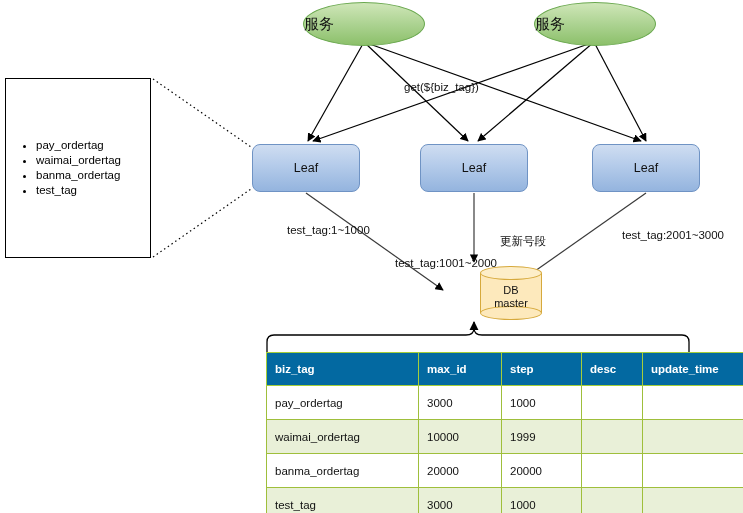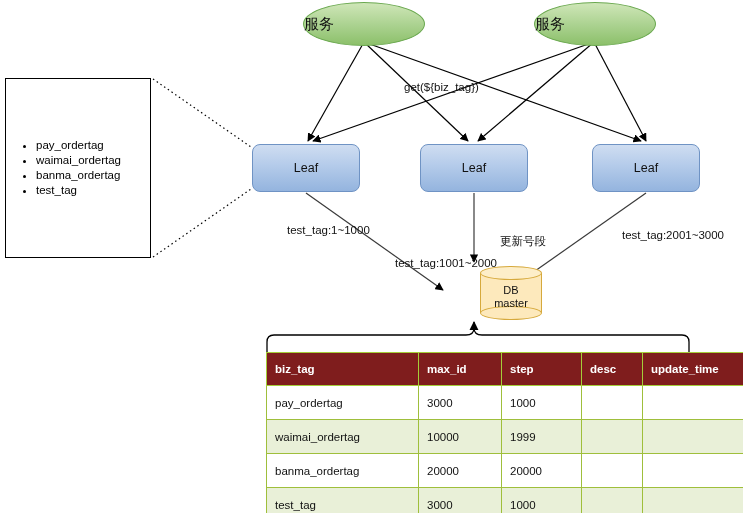--- a/index.html
+++ b/index.html
@@ -164,21 +164,21 @@
     border: 1px solid #9fbf3b;
     padding: 0 8px;
     height: 33px;
     text-align: left;
     font-weight: normal;
     color: #111111;
     overflow: hidden;
     white-space: nowrap;
   }
   .data-table thead th {
-    background: #7f1d1d;
+    background: #0369a1;
     color: #ffffff;
     font-weight: bold;
     border-color: #a5ce39;
     height: 32px;
   }
   .data-table tbody tr.odd td { background: #ffffff; }
   .data-table tbody tr.even td { background: #e9f0d8; }
   .col-0 { width: 135px; }
   .col-1 { width: 66px; }
   .col-2 { width: 63px; }

